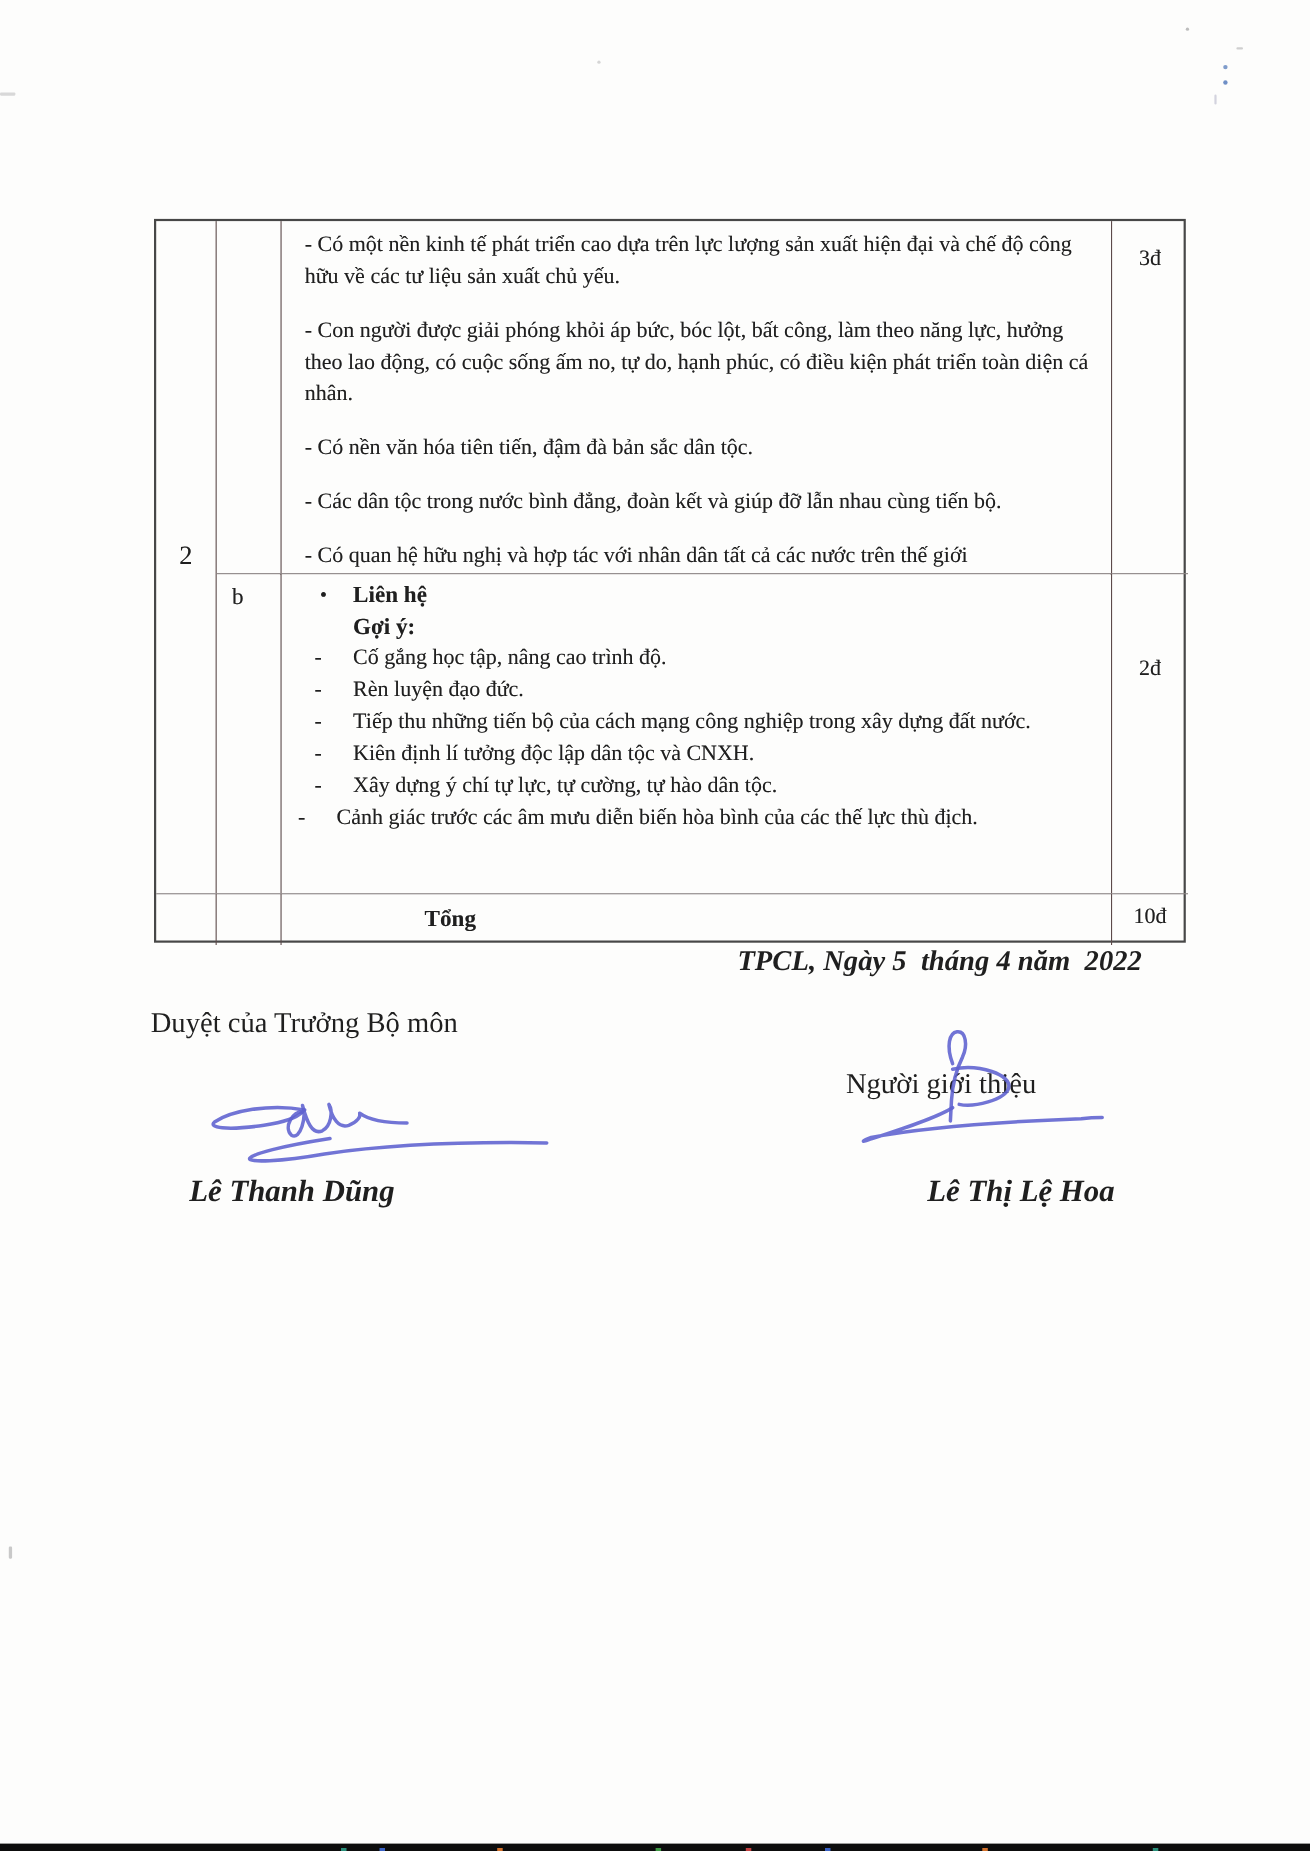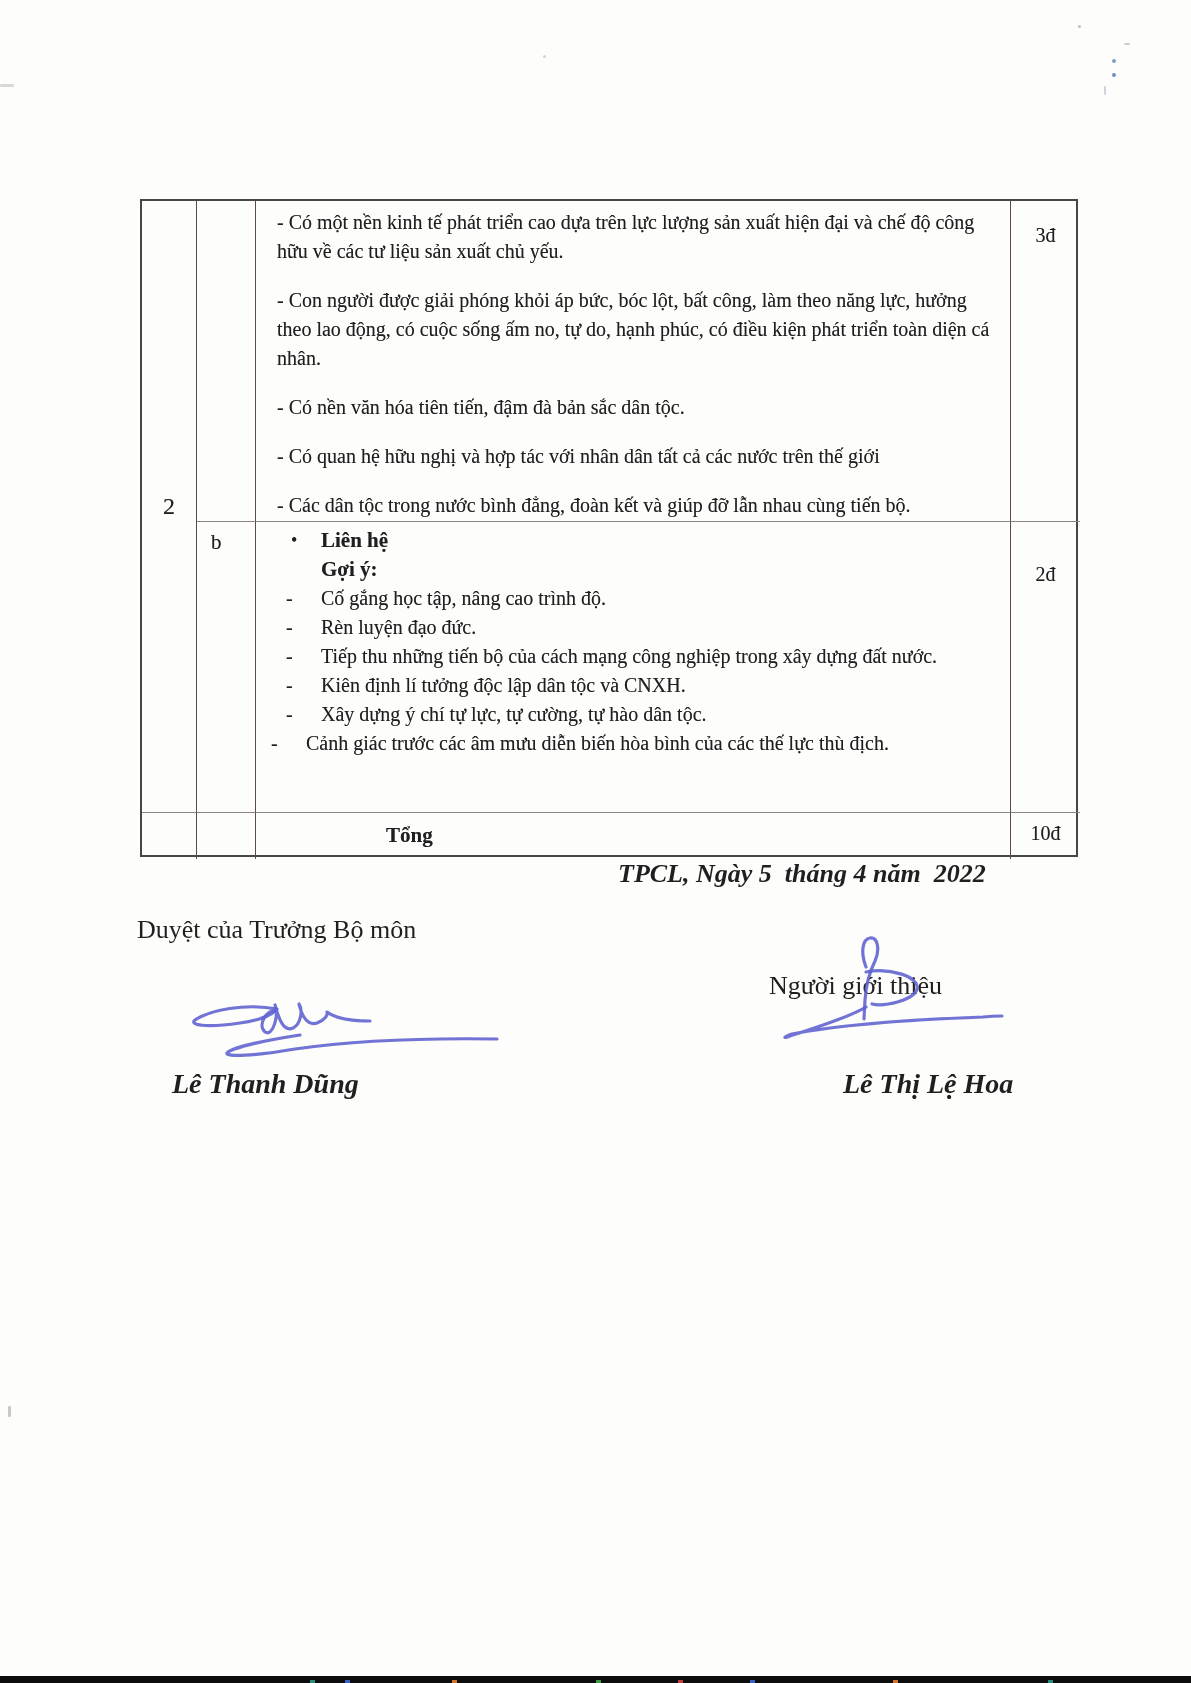--- a/index.html
+++ b/index.html
@@ -33,39 +33,39 @@
     grid-row:1/3;grid-column:1;
     display:flex;align-items:center;justify-content:center;
     font-size:24px;
   }
   .a-part{grid-row:1;grid-column:2;}
   .a-content{grid-row:1;grid-column:3;padding:7px 4px 0 21px;overflow:hidden;}
   .a-content p{margin:0 0 20px 0;}
   .a-points{grid-row:1;grid-column:4;text-align:center;padding-top:20px;}
   .b-part{grid-row:2;grid-column:2;padding:6px 0 0 14px;font-size:21px;}
   .b-content{grid-row:2;grid-column:3;padding:4px 4px 0 0;overflow:hidden;}
-  .b-points{grid-row:2;grid-column:4;text-align:center;padding-top:38px;}
+  .b-points{grid-row:2;grid-column:4;text-align:center;padding-top:72px;}
   .t-num{grid-row:3;grid-column:1;}
   .t-part{grid-row:3;grid-column:2;}
   .t-content{grid-row:3;grid-column:3;padding:8px 0 0 130px;font-weight:bold;font-size:21px;}
   .t-points{grid-row:3;grid-column:4;text-align:center;padding-top:6px;}
 
   .b-line{display:flex;align-items:flex-start;}
   .b-bullet{margin-left:35px;width:30px;flex:none;font-size:18px;}
   .b-title{font-weight:bold;font-size:21px;}
   .hint-line{margin-left:65px;font-weight:bold;font-size:21px;}
   .b-dash{margin-left:30px;width:35px;flex:none;text-align:left;}
   .b-text{flex:1;padding-right:40px;}
   .item-last .b-dash{margin-left:15px;width:35px;}
   .item-last .b-text{max-width:625px;}
 
   
   .date-line{
     position:absolute;left:618px;top:859px;width:420px;
-    text-align:left;font-weight:bold;font-style:italic;
+    text-align:right;font-weight:bold;font-style:italic;
     font-size:26px;white-space:pre;
   }
   .approver-title{position:absolute;left:137px;top:915px;font-size:26px;}
   .introducer-title{position:absolute;left:769px;top:971px;font-size:26px;}
   .approver-name{position:absolute;left:172px;top:1068px;font-size:28px;font-weight:bold;font-style:italic;}
   .introducer-name{position:absolute;left:843px;top:1068px;font-size:28px;font-weight:bold;font-style:italic;font-family:Liberation Serif, serif;}
 
   .sig{position:absolute;}
   .sig path{fill:none;stroke:#5d61cf;stroke-width:3.2;stroke-linecap:round;stroke-linejoin:round;opacity:.88;}
 
@@ -95,22 +95,22 @@
     <div class="cell q-cell v-sep">
       <span>2</span>
     </div>
 
     <div class="cell a-part v-sep"></div>
 
     <div class="cell a-content v-sep">
       <p>- Có một nền kinh tế phát triển cao dựa trên lực lượng sản xuất hiện đại và chế độ công hữu về các tư liệu sản xuất chủ yếu.</p>
       <p>- Con người được giải phóng khỏi áp bức, bóc lột, bất công, làm theo năng lực, hưởng theo lao động, có cuộc sống ấm no, tự do, hạnh phúc, có điều kiện phát triển toàn diện cá nhân.</p>
       <p>- Có nền văn hóa tiên tiến, đậm đà bản sắc dân tộc.</p>
+      <p>- Các dân tộc trong nước bình đẳng, đoàn kết và giúp đỡ lẫn nhau cùng tiến bộ.</p>
       <p>- Có quan hệ hữu nghị và hợp tác với nhân dân tất cả các nước trên thế giới</p>
-      <p>- Các dân tộc trong nước bình đẳng, đoàn kết và giúp đỡ lẫn nhau cùng tiến bộ.</p>
     </div>
 
     <div class="cell a-points">
       <span>3đ</span>
     </div>
 
     <div class="cell b-part v-sep h-sep">
       <span>b</span>
     </div>
 

